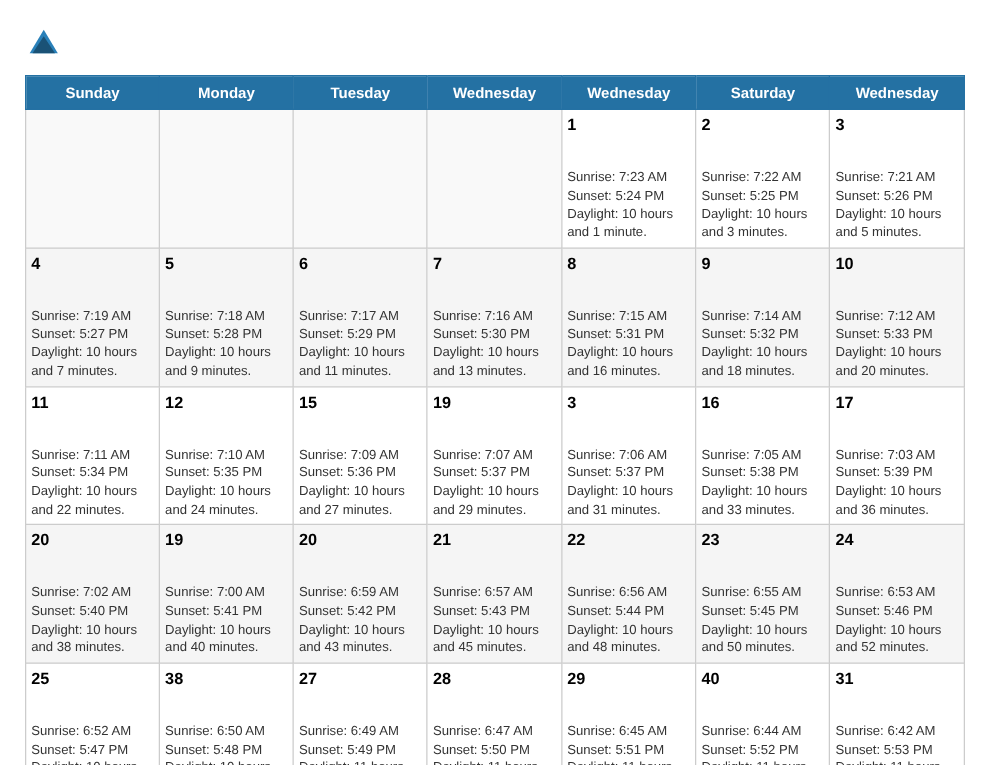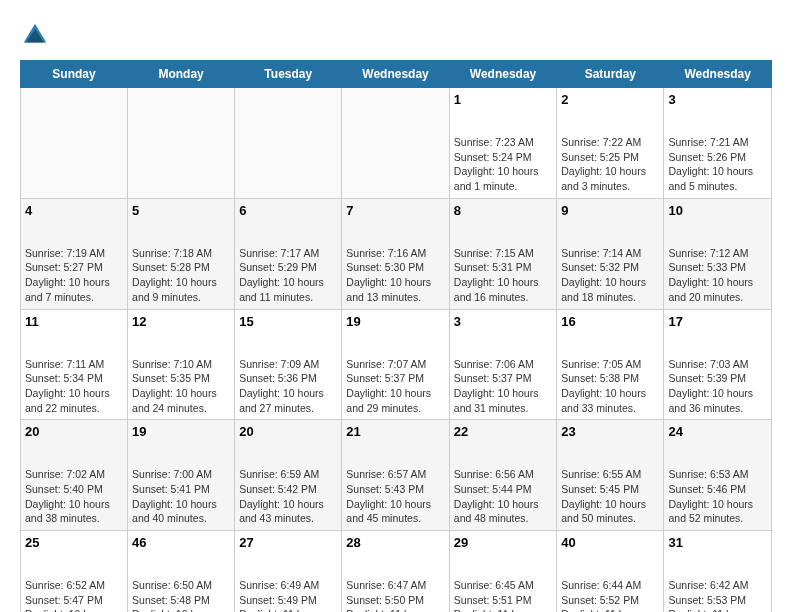--- a/index.html
+++ b/index.html
@@ -229,21 +229,21 @@
           <div class="day-number">24</div>
           <div class="day-info">Sunrise: 6:53 AM<br>Sunset: 5:46 PM<br>Daylight: 10 hours<br>and 52 minutes.</div>
         </td>
       </tr>
       <tr>
         <td>
           <div class="day-number">25</div>
           <div class="day-info">Sunrise: 6:52 AM<br>Sunset: 5:47 PM<br>Daylight: 10 hours<br>and 55 minutes.</div>
         </td>
         <td>
-          <div class="day-number">46</div>
+          <div class="day-number">38</div>
           <div class="day-info">Sunrise: 6:50 AM<br>Sunset: 5:48 PM<br>Daylight: 10 hours<br>and 57 minutes.</div>
         </td>
         <td>
           <div class="day-number">27</div>
           <div class="day-info">Sunrise: 6:49 AM<br>Sunset: 5:49 PM<br>Daylight: 11 hours<br>and 0 minutes.</div>
         </td>
         <td>
           <div class="day-number">28</div>
           <div class="day-info">Sunrise: 6:47 AM<br>Sunset: 5:50 PM<br>Daylight: 11 hours<br>and 2 minutes.</div>
         </td>

